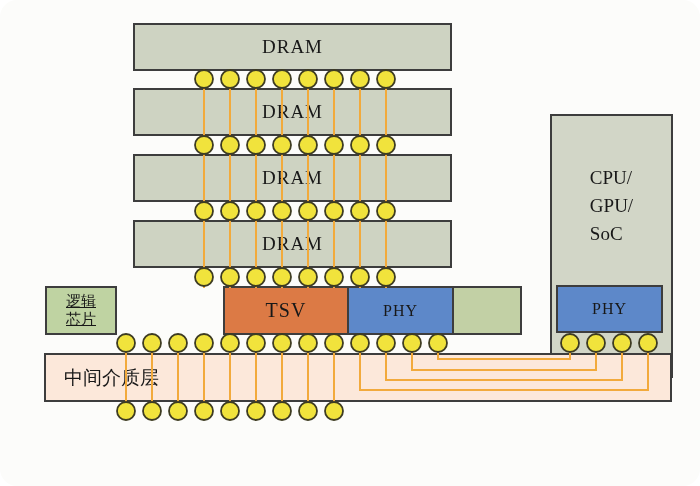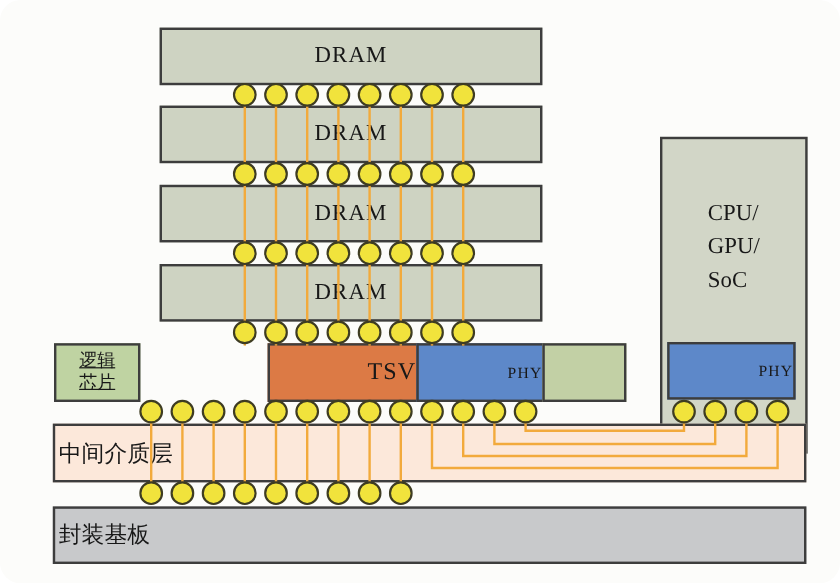--- a/index.html
+++ b/index.html
@@ -13,28 +13,28 @@
   .block{
     position:absolute;box-sizing:border-box;
     border:2px solid var(--border,#3d3d3d);
     display:flex;align-items:center;justify-content:center;
     text-align:center;
   }
   .dram-block{background:var(--dram-fill,#ced3c2);font-size:19px;letter-spacing:1px;}
   .logic-chip{background:var(--logic-chip-fill,#bfd3a2);font-size:15px;line-height:1.15;text-decoration:underline;}
   .da-block{background:var(--da-fill,#c6e3ea);font-size:18px;}
   .tsv-block{background:var(--tsv-fill,#dc7a45);font-size:20px;letter-spacing:1px;}
-  .phy-block{background:var(--phy-fill,#5d88c9);font-size:13px;letter-spacing:1px;justify-content:flex-end;}
+  .phy-block{background:var(--phy-fill,#5d88c9);font-size:16px;letter-spacing:1px;}
   .spacer-block{background:var(--spacer-fill,#c2d0a5);}
   .soc-block{background:var(--soc-fill,#d2d6c7);align-items:flex-start;justify-content:center;}
   .soc-text{margin-top:48px;font-size:19px;line-height:28px;text-align:left;}
   .soc-text span{display:block;}
   .interposer-block{background:var(--interposer-fill,#fce8da);justify-content:flex-start;font-size:19px;}
   .substrate-block{background:var(--substrate-fill,#c8c9cb);justify-content:flex-start;font-size:19px;}
-  .side-label{padding-left:3px;}
+  .side-label{padding-left:18px;}
   #wire-layer{position:absolute;left:0;top:0;width:700px;height:486px;pointer-events:none;}
 </style>
 </head>
 <body>
 
 <div class="stage">
 
   <div class="block dram-block" style="left:133px;top:23px;width:319px;height:48px;">
     <span>DRAM</span>
   </div>
@@ -47,21 +47,21 @@
   <div class="block dram-block" style="left:133px;top:220px;width:319px;height:48px;">
     <span>DRAM</span>
   </div>
 
   <div class="block logic-chip" style="left:45px;top:286px;width:72px;height:49px;">
     <span>
       <span>逻辑</span><br>
       <span>芯片</span>
     </span>
   </div>
-  <div class="block tsv-block" style="left:223px;top:286px;width:126px;height:49px;justify-content:flex-end;">
+  <div class="block tsv-block" style="left:223px;top:286px;width:126px;height:49px;">
     <span>TSV</span>
   </div>
   <div class="block phy-block" style="left:347px;top:286px;width:107px;height:49px;">
     <span>PHY</span>
   </div>
   <div class="block spacer-block" style="left:452px;top:286px;width:70px;height:49px;"></div>
 
   <div class="block soc-block" style="left:550px;top:114px;width:123px;height:264px;">
     <div class="soc-text">
       <span>CPU/</span>
@@ -70,23 +70,20 @@
     </div>
   </div>
   <div class="block phy-block" style="left:556px;top:285px;width:107px;height:48px;">
     <span>PHY</span>
   </div>
 
   <div class="block interposer-block" style="left:44px;top:353px;width:628px;height:49px;">
     <span class="side-label">中间介质层</span>
   </div>
 
-  <div class="block substrate-block" style="left:44px;top:422px;width:628px;height:48px;">
-    <span class="side-label">封装基板</span>
-  </div>
 
   <svg id="wire-layer" viewBox="0 0 700 486" xmlns="http://www.w3.org/2000/svg">
       <path stroke="#f2aa3c" stroke-width="2" fill="none" d="M 204 79 V 288"></path>
       <path stroke="#f2aa3c" stroke-width="2" fill="none" d="M 230 79 V 288"></path>
       <path stroke="#f2aa3c" stroke-width="2" fill="none" d="M 256 79 V 288"></path>
       <path stroke="#f2aa3c" stroke-width="2" fill="none" d="M 282 79 V 288"></path>
       <path stroke="#f2aa3c" stroke-width="2" fill="none" d="M 308 79 V 288"></path>
       <path stroke="#f2aa3c" stroke-width="2" fill="none" d="M 334 79 V 288"></path>
       <path stroke="#f2aa3c" stroke-width="2" fill="none" d="M 360 79 V 288"></path>
       <path stroke="#f2aa3c" stroke-width="2" fill="none" d="M 386 79 V 288"></path>

